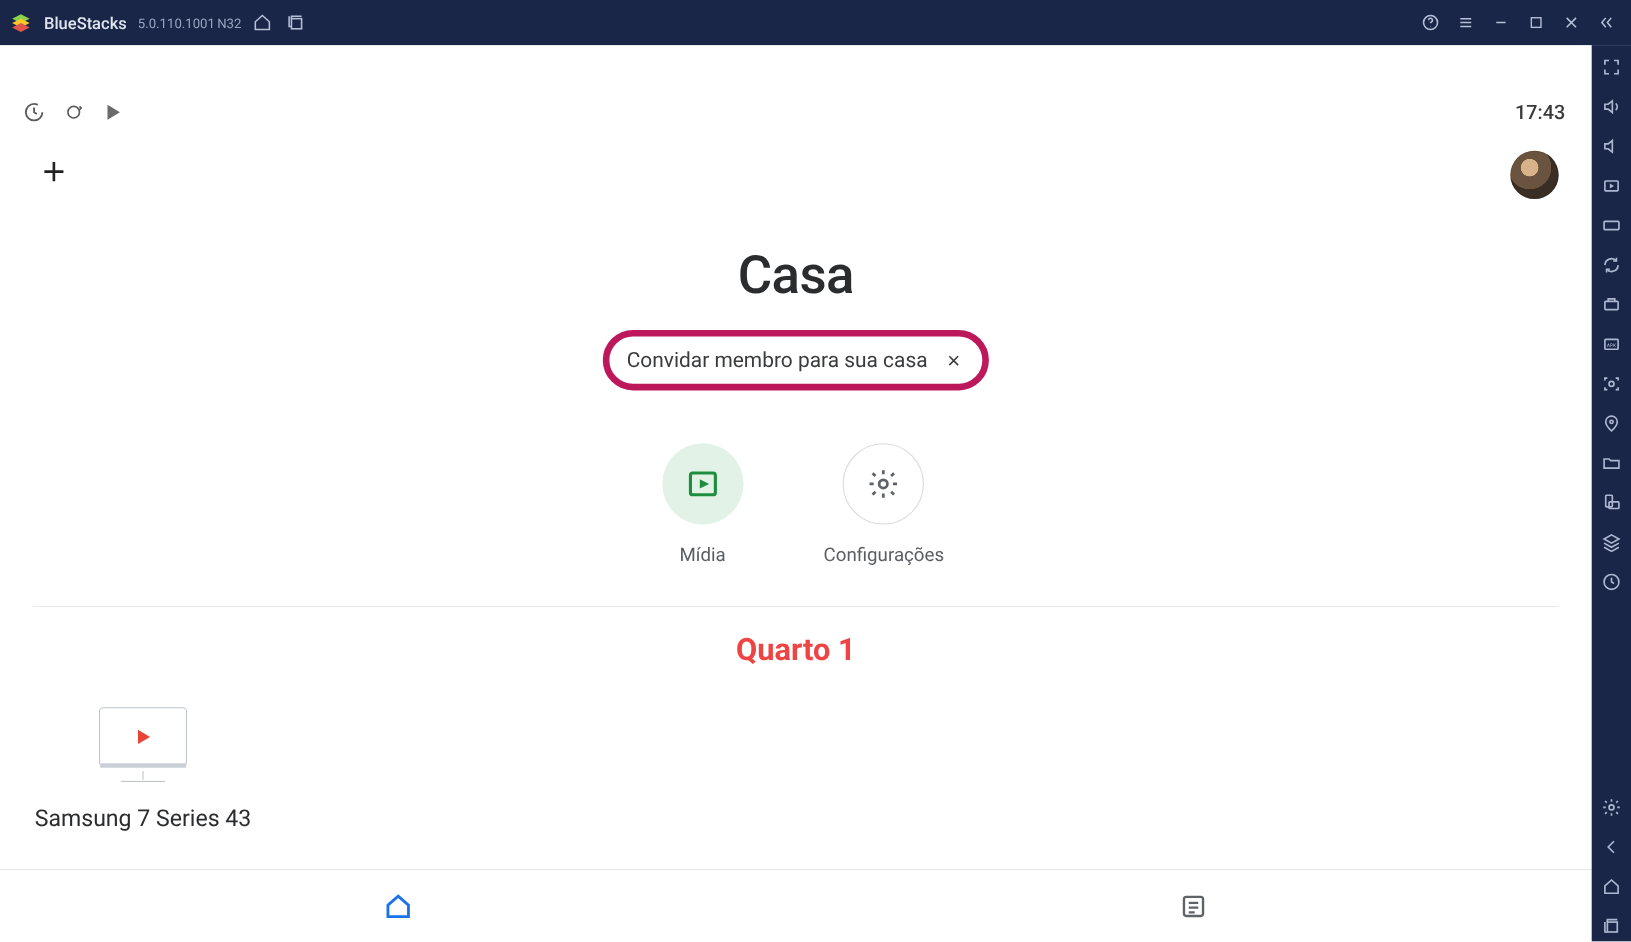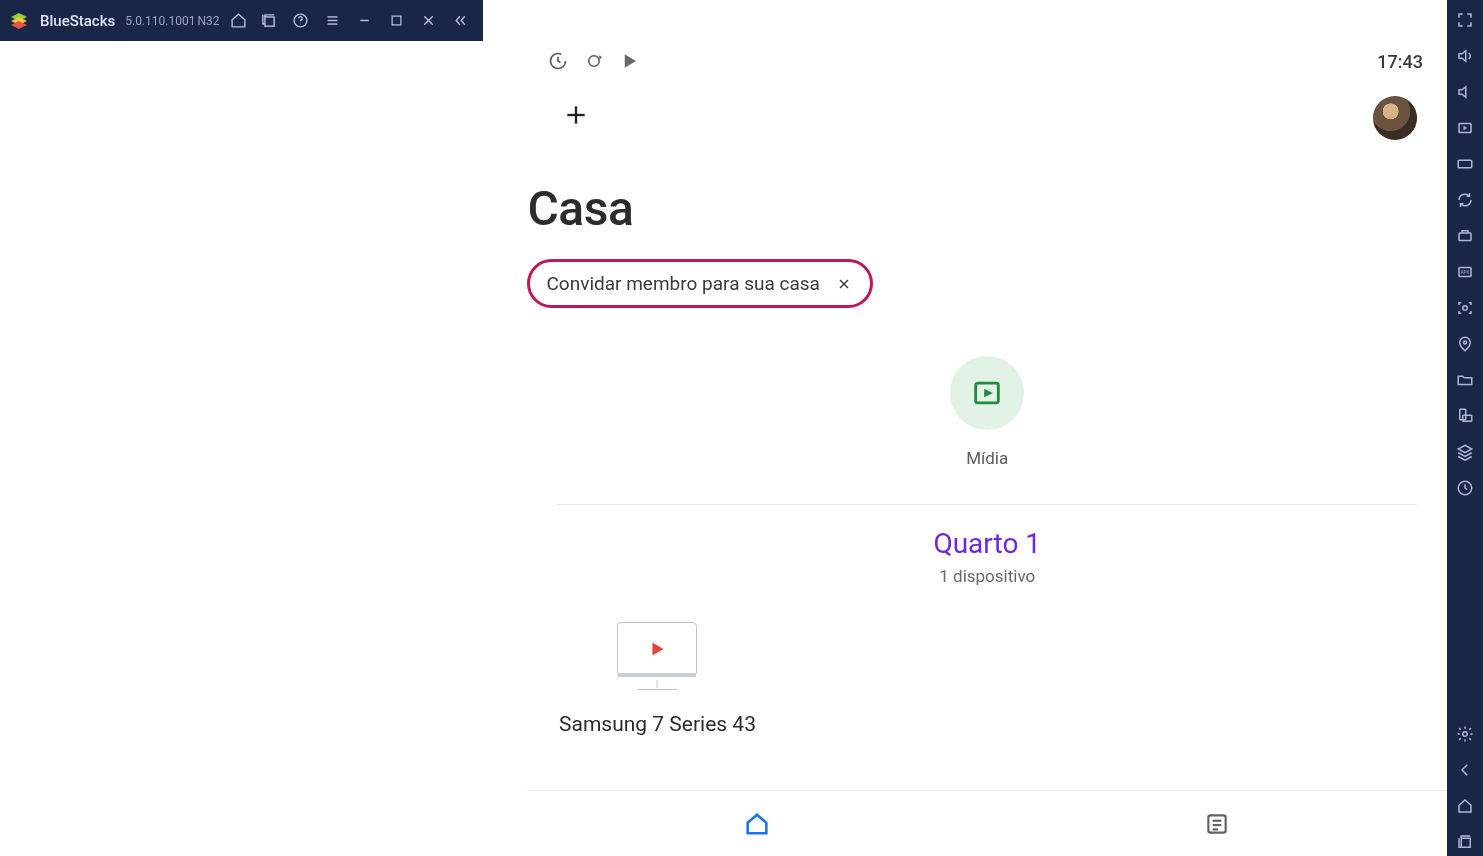--- a/index.html
+++ b/index.html
@@ -1,17 +1,17 @@
 <!DOCTYPE html>
 <html><head>
   <meta charset="utf-8">
   <style>
     * { margin: 0; padding: 0; box-sizing: border-box; font-family: -apple-system, BlinkMacSystemFont, "Segoe UI", Roboto, Arial, sans-serif; }
     html, body { width: 1483px; height: 856px; overflow: hidden; background: #fff; }
-    .root { display: flex; flex-direction: row; width: 100%; height: 100%; gap: 44px; }
+    .root { display: flex; flex-direction: column; width: 100%; height: 100%; }
 
     
     .title-bar { height: 41px; background: #1a2647; display: flex; align-items: center; color: #dfe4f0; padding: 0 8px; }
     .logo-box { width: 22px; height: 22px; margin-right: 10px; display:flex; align-items:center; justify-content:center; }
     .app-name { font-size: 15px; font-weight: 500; margin-right: 10px; }
     .version-text { font-size: 12px; color: #9aa4c0; margin-right: 2px; }
     .version-suffix { font-size: 12px; color: #9aa4c0; margin-right: 4px; }
     .tb-icon { width: 30px; height: 30px; display:flex; align-items:center; justify-content:center; color:#b6bfd8; cursor:pointer; }
     .tb-spacer { flex: 1; }
     .tb-right .tb-icon { margin-left: 2px; }
@@ -21,36 +21,36 @@
     .main-col { flex: 1; display: flex; flex-direction: column; background: #fff; margin-top: 44px; }
     .sub-top { height: 34px; display: flex; align-items: center; padding: 0 18px; }
     .sub-top .sicon { width: 26px; height: 26px; display:flex; align-items:center; justify-content:center; color:#555; margin-right: 10px; cursor:pointer; }
     .clock { font-size: 18px; font-weight: 500; color:#3b3b3b; padding-right: 6px; }
 
     .header-row { display:flex; align-items:flex-start; padding: 18px 30px 0 30px; }
     .plus-btn { width: 38px; height: 38px; display:flex; align-items:center; justify-content:center; font-size: 30px; color:#222; cursor:pointer; }
     .avatar { width: 44px; height: 44px; border-radius: 50%; background: radial-gradient(circle at 40% 35%, #d8b38a 0 20%, #6a5440 21% 50%, #3a2e24 51% 100%); box-shadow: inset 0 0 0 1px rgba(0,0,0,.1); }
 
     .content-scroll { flex:1; overflow:auto; }
-    .hero { text-align:left; padding: 40px 0 18px; }
+    .hero { text-align:center; padding: 40px 0 18px; }
     .hero-title { font-size: 48px; font-weight: 500; color:#2b2c2e; letter-spacing: -0.5px; }
-    .chip { display:inline-flex; align-items:center; border:3px solid #be185d; border-radius: 999px; padding: 10px 16px; margin-top: 22px; font-size: 19px; color:#3a3b3d; cursor:pointer; }
+    .chip { display:inline-flex; align-items:center; border:6px solid #be185d; border-radius: 999px; padding: 10px 16px; margin-top: 22px; font-size: 19px; color:#3a3b3d; cursor:pointer; }
     .chip .x { margin-left: 14px; width: 20px; height: 20px; display:flex; align-items:center; justify-content:center; }
 
     .quick-row { display:flex; justify-content:center; gap: 60px; padding: 30px 0 36px; }
     .quick-item { display:flex; flex-direction:column; align-items:center; gap: 18px; cursor:pointer; min-width: 100px; justify-content: center; }
     .quick-circle { width: 74px; height: 74px; border-radius: 50%; display:flex; align-items:center; justify-content:center; }
     .quick-circle.media { background:#e3f2e7; }
     .quick-circle.routines { background:#efe2fb; }
     .quick-circle.settings { background:#fff; border:1px solid #d9dce0; }
     .quick-label { font-size: 17px; color:#5a5d61; }
 
     .divider { height:1px; background:#e8e9eb; margin: 0 30px; }
     .room-block { text-align:center; padding: 22px 0 8px; }
-    .room-title { font-size: 28px; font-weight:400; color:#6d28d9; }
+    .room-title { font-size: 28px; font-weight:700; color:#ef4444; }
     .room-sub { font-size: 17px; color:#66696d; margin-top: 6px; }
 
     .device-grid { padding: 28px 30px; }
     .device-card { width: 200px; text-align:center; cursor:pointer; }
     .tv-frame { width: 80px; height: 54px; border:1px solid #bfc5cb; border-radius:4px; margin: 0 auto; display:flex; align-items:center; justify-content:center; position:relative; }
     .tv-bar { position:absolute; bottom:-2px; left:0; right:0; height:4px; background:#c9cfd5; }
     .tv-stand { width: 56px; height: 10px; margin: 4px auto 0; position:relative; }
     .tv-stand:before { content:""; position:absolute; top:0; left:50%; width:1px; height:8px; background:#bfc5cb; transform:translateX(-0.5px); }
     .tv-stand:after { content:""; position:absolute; bottom:0; left:50%; width:40px; height:1px; background:#bfc5cb; transform:translateX(-20px); }
     .device-name { margin-top: 22px; font-size: 21px; color:#2b2c2e; }
@@ -191,27 +191,35 @@
         <div class="quick-row">
           <div class="quick-item">
             <div class="quick-circle media">
               <svg width="34" height="34" viewBox="0 0 24 24" fill="none" stroke="#1e8e3e" stroke-width="2">
                   <rect x="4" y="5" width="16" height="14" rx="1.5"></rect>
                   <path d="M10 9 l6 3 -6 3 Z" fill="#1e8e3e" stroke="none"></path>
                 </svg>
             </div>
             <div class="quick-label">Mídia</div>
           </div>
+          <div class="quick-item">
+            <div class="quick-circle settings">
+              <svg width="30" height="30" viewBox="0 0 24 24" fill="none" stroke="#5f6368" stroke-width="2">
+                  <circle cx="12" cy="12" r="3"></circle>
+                  <path d="M12 2v3M12 19v3M4.2 4.2l2.1 2.1M17.7 17.7l2.1 2.1M2 12h3M19 12h3M4.2 19.8l2.1-2.1M17.7 6.3l2.1-2.1"></path>
+                </svg>
+            </div>
+            <div class="quick-label">Configurações</div>
+          </div>
         </div>
 
         <div class="divider"></div>
 
         <div class="room-block">
           <div class="room-title">Quarto 1</div>
-          <div class="room-sub">1 dispositivo</div>
         </div>
 
         <div class="device-grid">
           <div class="device-card">
             <div class="tv-frame">
               <svg width="22" height="22" viewBox="0 0 24 24">
                   <path d="M7 5 L19 12 L7 19 Z" fill="#e94335"></path>
                 </svg>
               <div class="tv-bar"></div>
             </div>

